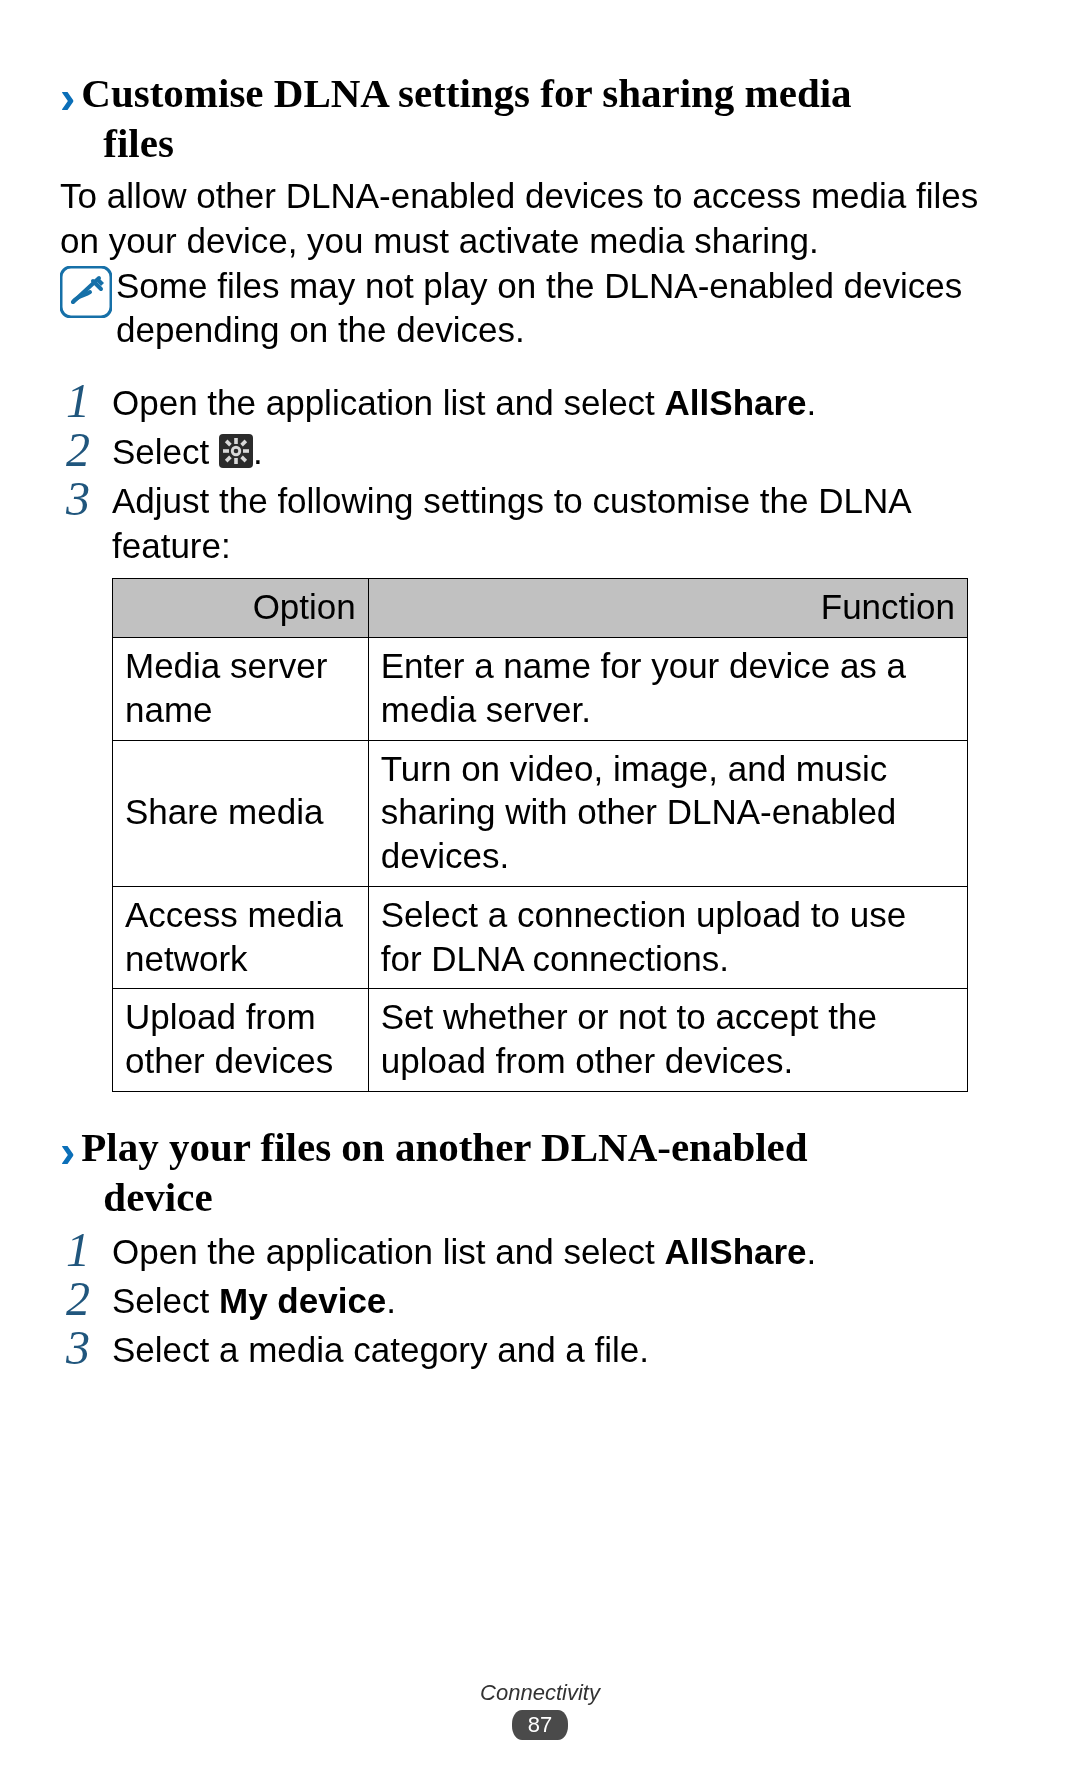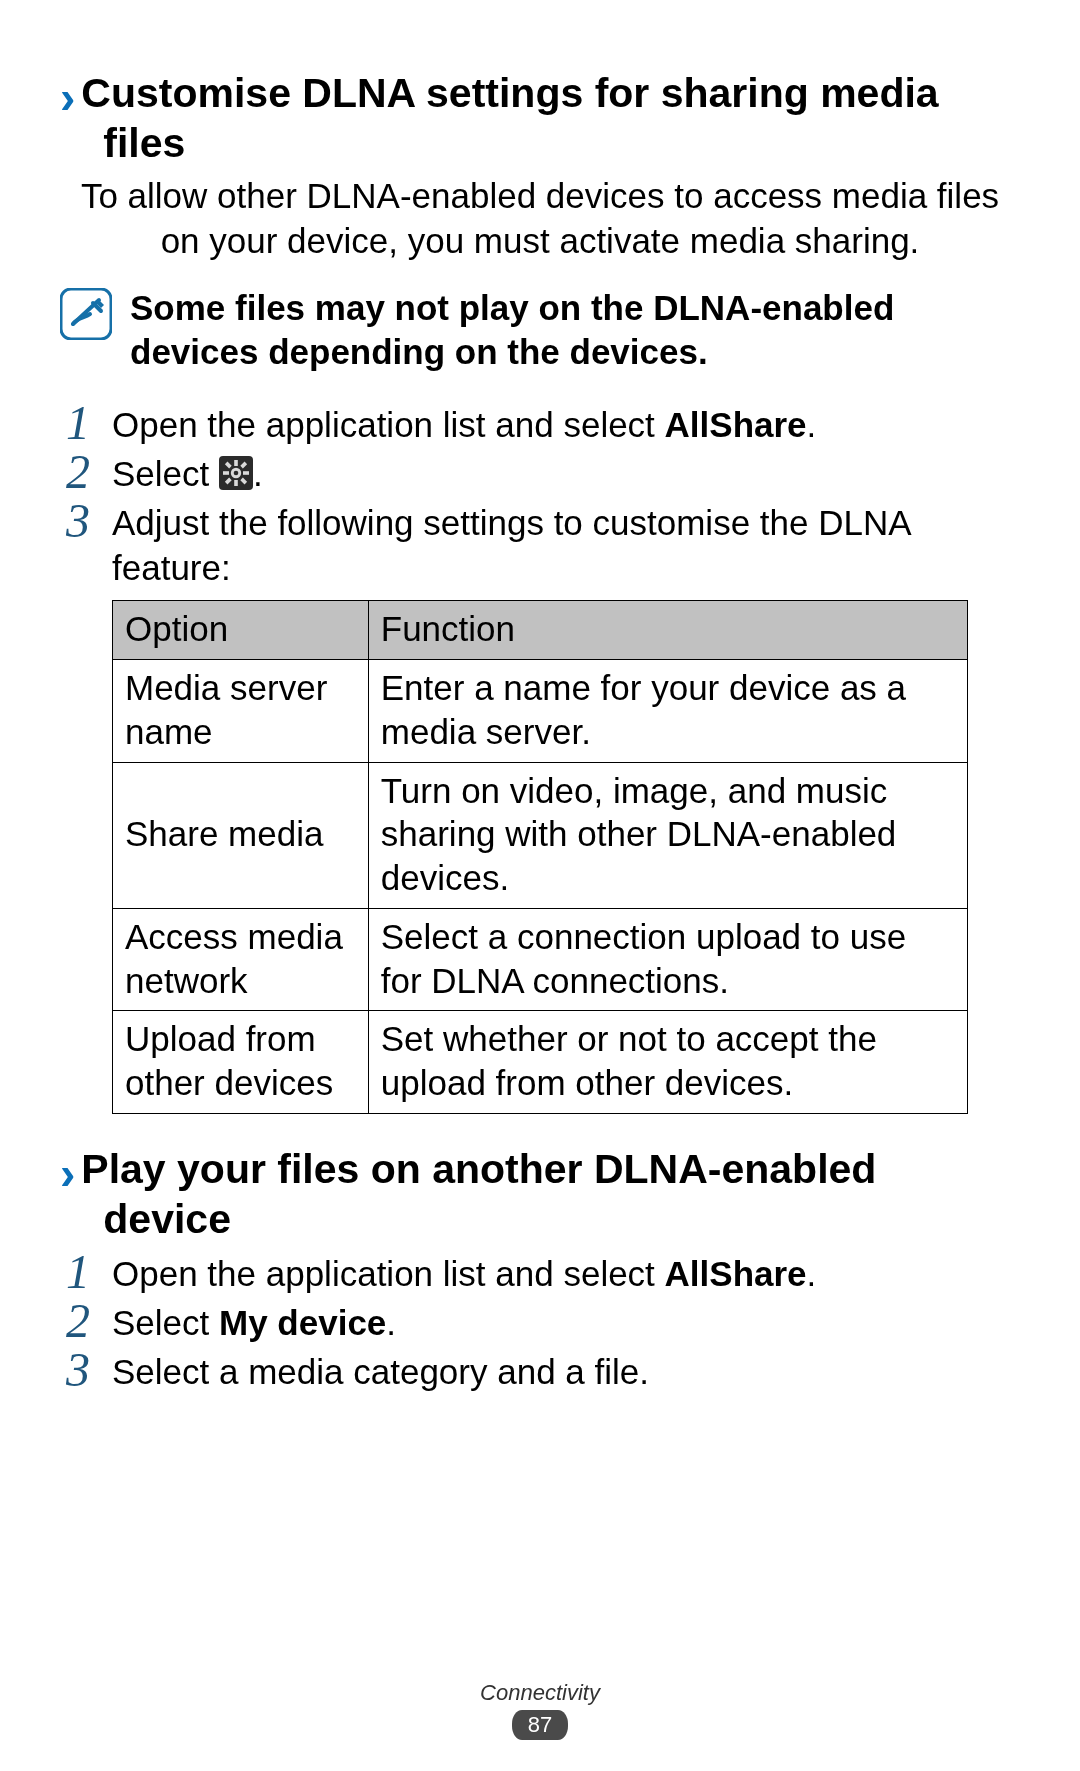--- a/index.html
+++ b/index.html
@@ -29,40 +29,38 @@
     font-weight: 900;
     font-size: 46px;
     line-height: 1;
     margin-right: 6px;
     margin-top: 6px;
   }
   .sec-title {
     font-weight: 700;
     font-size: 41px;
     line-height: 1.22;
+    font-family: Liberation Serif, serif;
   }
   .sec-title-indent {
     display: block;
     padding-left: 22px;
   }
 
   .intro {
     font-size: 35px;
     line-height: 1.28;
-    margin-bottom: 22px;
-    text-align: center;
   }
 
   
   .note-row {
     display: flex;
     align-items: flex-start;
-    gap: 18px;
+    gap: 4px;
     margin-bottom: 26px;
-    font-weight: bold;
   }
   .note-icon {
     width: 52px;
     height: 52px;
     flex: 0 0 52px;
     margin-top: 2px;
   }
   .note-text {
     font-size: 35px;
     line-height: 1.28;
@@ -112,20 +110,21 @@
   }
   table.opt th, table.opt td {
     border: 1.5px solid #000;
     padding: 6px 12px 8px 12px;
     text-align: left;
     vertical-align: middle;
     font-weight: 400;
   }
   table.opt th {
     background: #c1c1c1;
+    text-align: right;
   }
   table.opt col.col-opt { width: 256px; }
   table.opt col.col-fun { width: 600px; }
 
   
   .sec2 { margin-top: 20px; }
 
   
   .footer {
     position: absolute;

